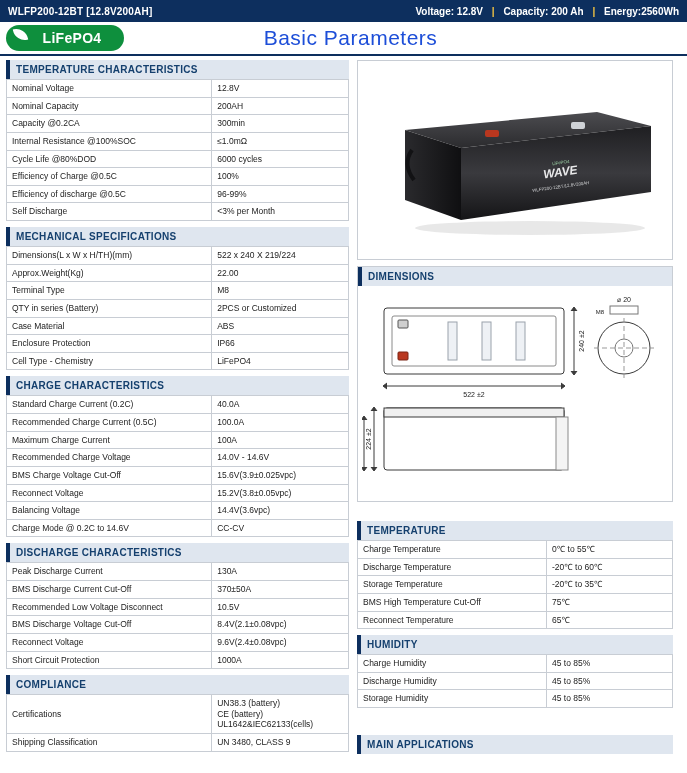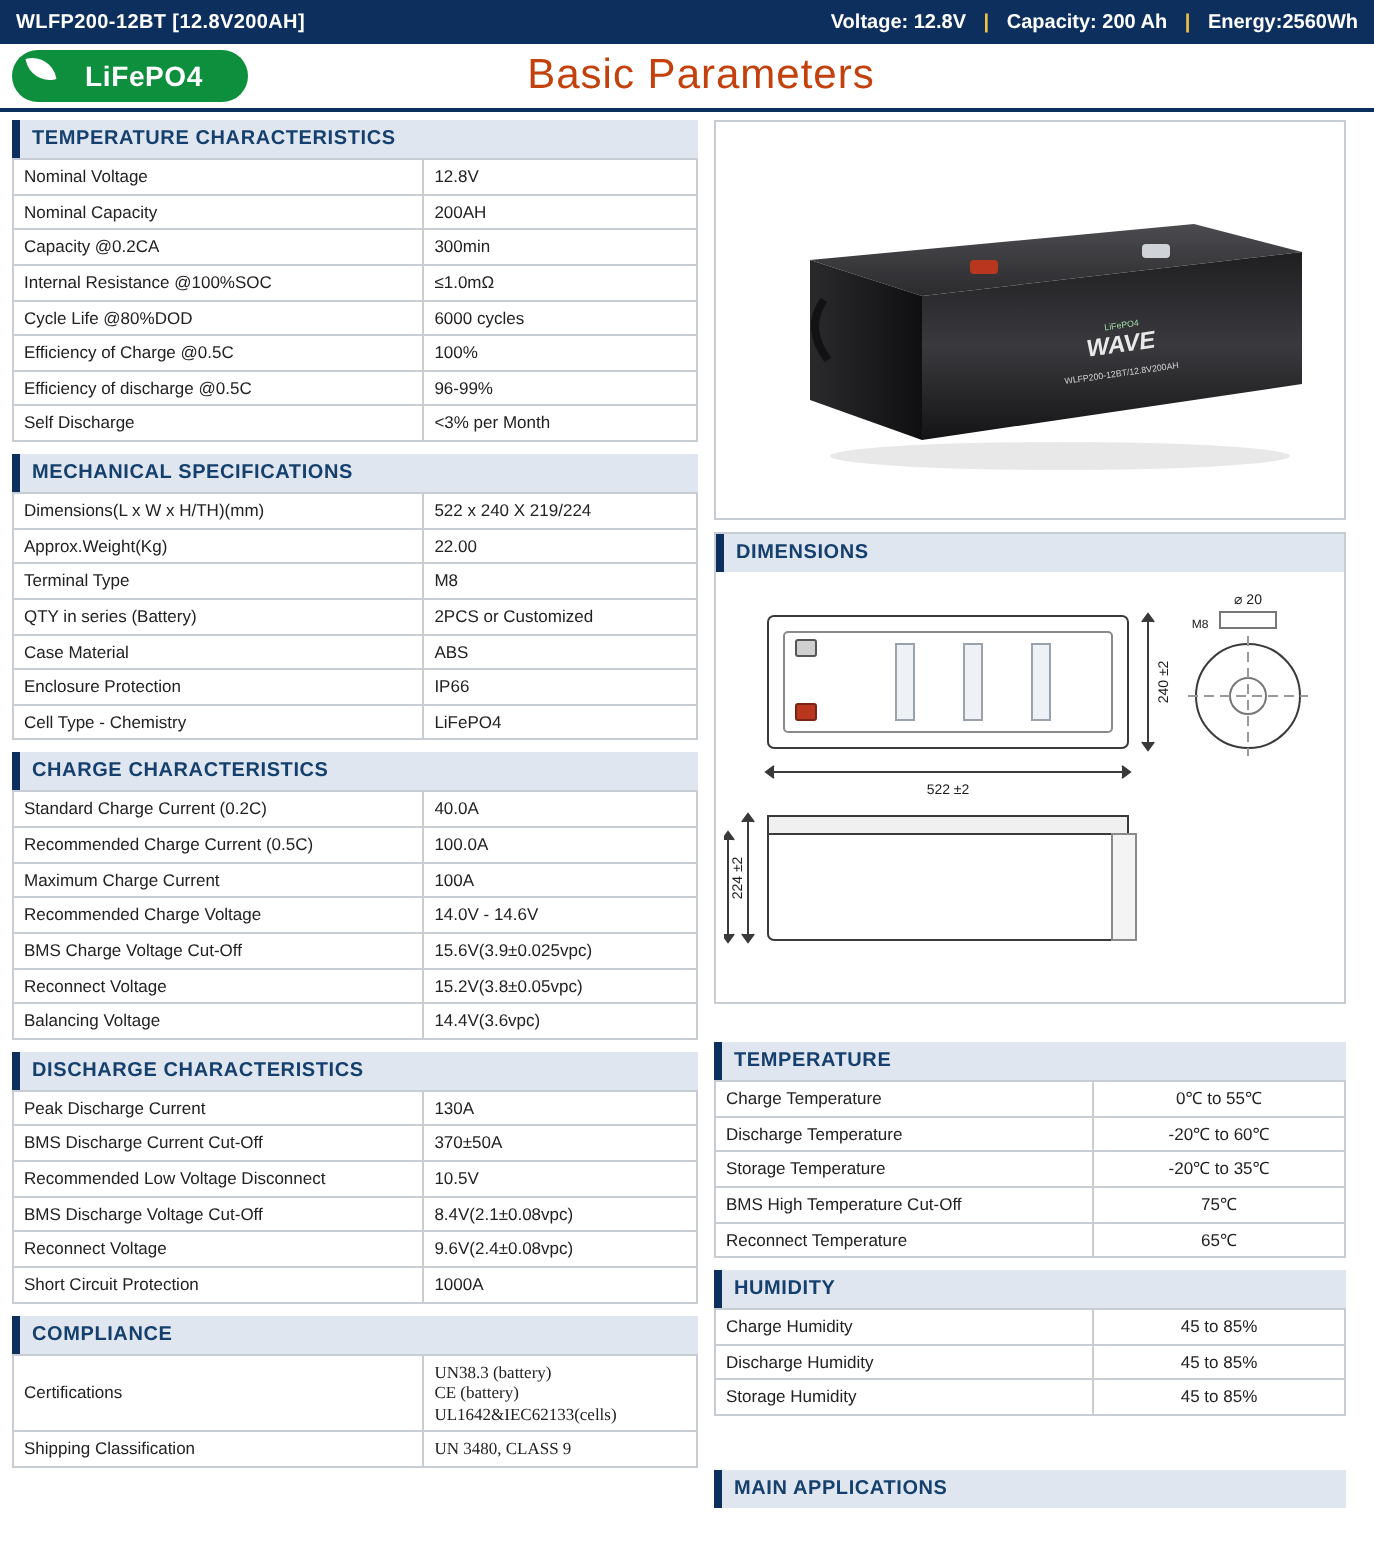--- a/index.html
+++ b/index.html
@@ -53,21 +53,21 @@
     transform: rotate(-12deg);
   }
   .logo .logotext {
     color:#fff; font-size: 14px; font-weight: bold; letter-spacing: .3px;
     padding-left: 14px;
   }
   .pagetitle {
     flex: 1;
     text-align: center;
     font-size: 21px;
-    color: #c2410c;
+    color: #1d4ed8;
     letter-spacing: .5px;
     padding-right: 110px;
   }
 
   
   .body {
     display: flex;
     padding: 4px 6px 0 6px;
     gap: 8px;
   }
@@ -98,34 +98,34 @@
     vertical-align: middle;
     height: 17px;
   }
   table.spec td.k { width: 60%; color:#222; }
   table.spec td.v { width: 40%; color:#222; }
 
   .two-30 td.k { width: 55%; }
   .two-30 td.v { width: 45%; }
 
   .temp-tbl td.k { width: 62%; margin-left: 18px; }
-  .temp-tbl td.v { width: 38%; text-align: center; }
+  .temp-tbl td.v { width: 38%; }
 
   
   .panel {
     border: 1px solid #c8cdd4;
     background: #fff;
   }
   .photo-panel { height: 200px; display:flex; align-items:center; justify-content:center; margin-bottom: 6px; }
   .dim-panel { margin-bottom: 19px; }
   .dim-body { padding: 4px; }
 
   
   .compliance td.k { width: 45%; }
-  .compliance td.v { width: 55%; font-family: Liberation Serif, serif; }
+  .compliance td.v { width: 55%; }
   .multiline { white-space: pre-line; line-height: 1.35; }
 
   
   .apps-body {
     border: 1px solid #c8cdd4;
     border-top: none;
     padding: 8px 10px;
     font-size: 8.5px;
     text-align: center;
     line-height: 1.5;
@@ -261,20 +261,24 @@
                 <td class="k">BMS Charge Voltage Cut-Off</td>
                 <td class="v">15.6V(3.9±0.025vpc)</td>
               </tr>
           <tr>
                 <td class="k">Reconnect Voltage</td>
                 <td class="v">15.2V(3.8±0.05vpc)</td>
               </tr>
           <tr>
                 <td class="k">Balancing Voltage</td>
                 <td class="v">14.4V(3.6vpc)</td>
+              </tr>
+          <tr>
+                <td class="k">  Charge Mode @ 0.2C to 14.6V</td>
+                <td class="v">CC-CV</td>
               </tr>
         </tbody>
           </table>
       </div>
 
       <div class="section">
         <div class="sec-head">DISCHARGE CHARACTERISTICS</div>
         <table class="spec two-30">
             <tbody>
           <tr>

